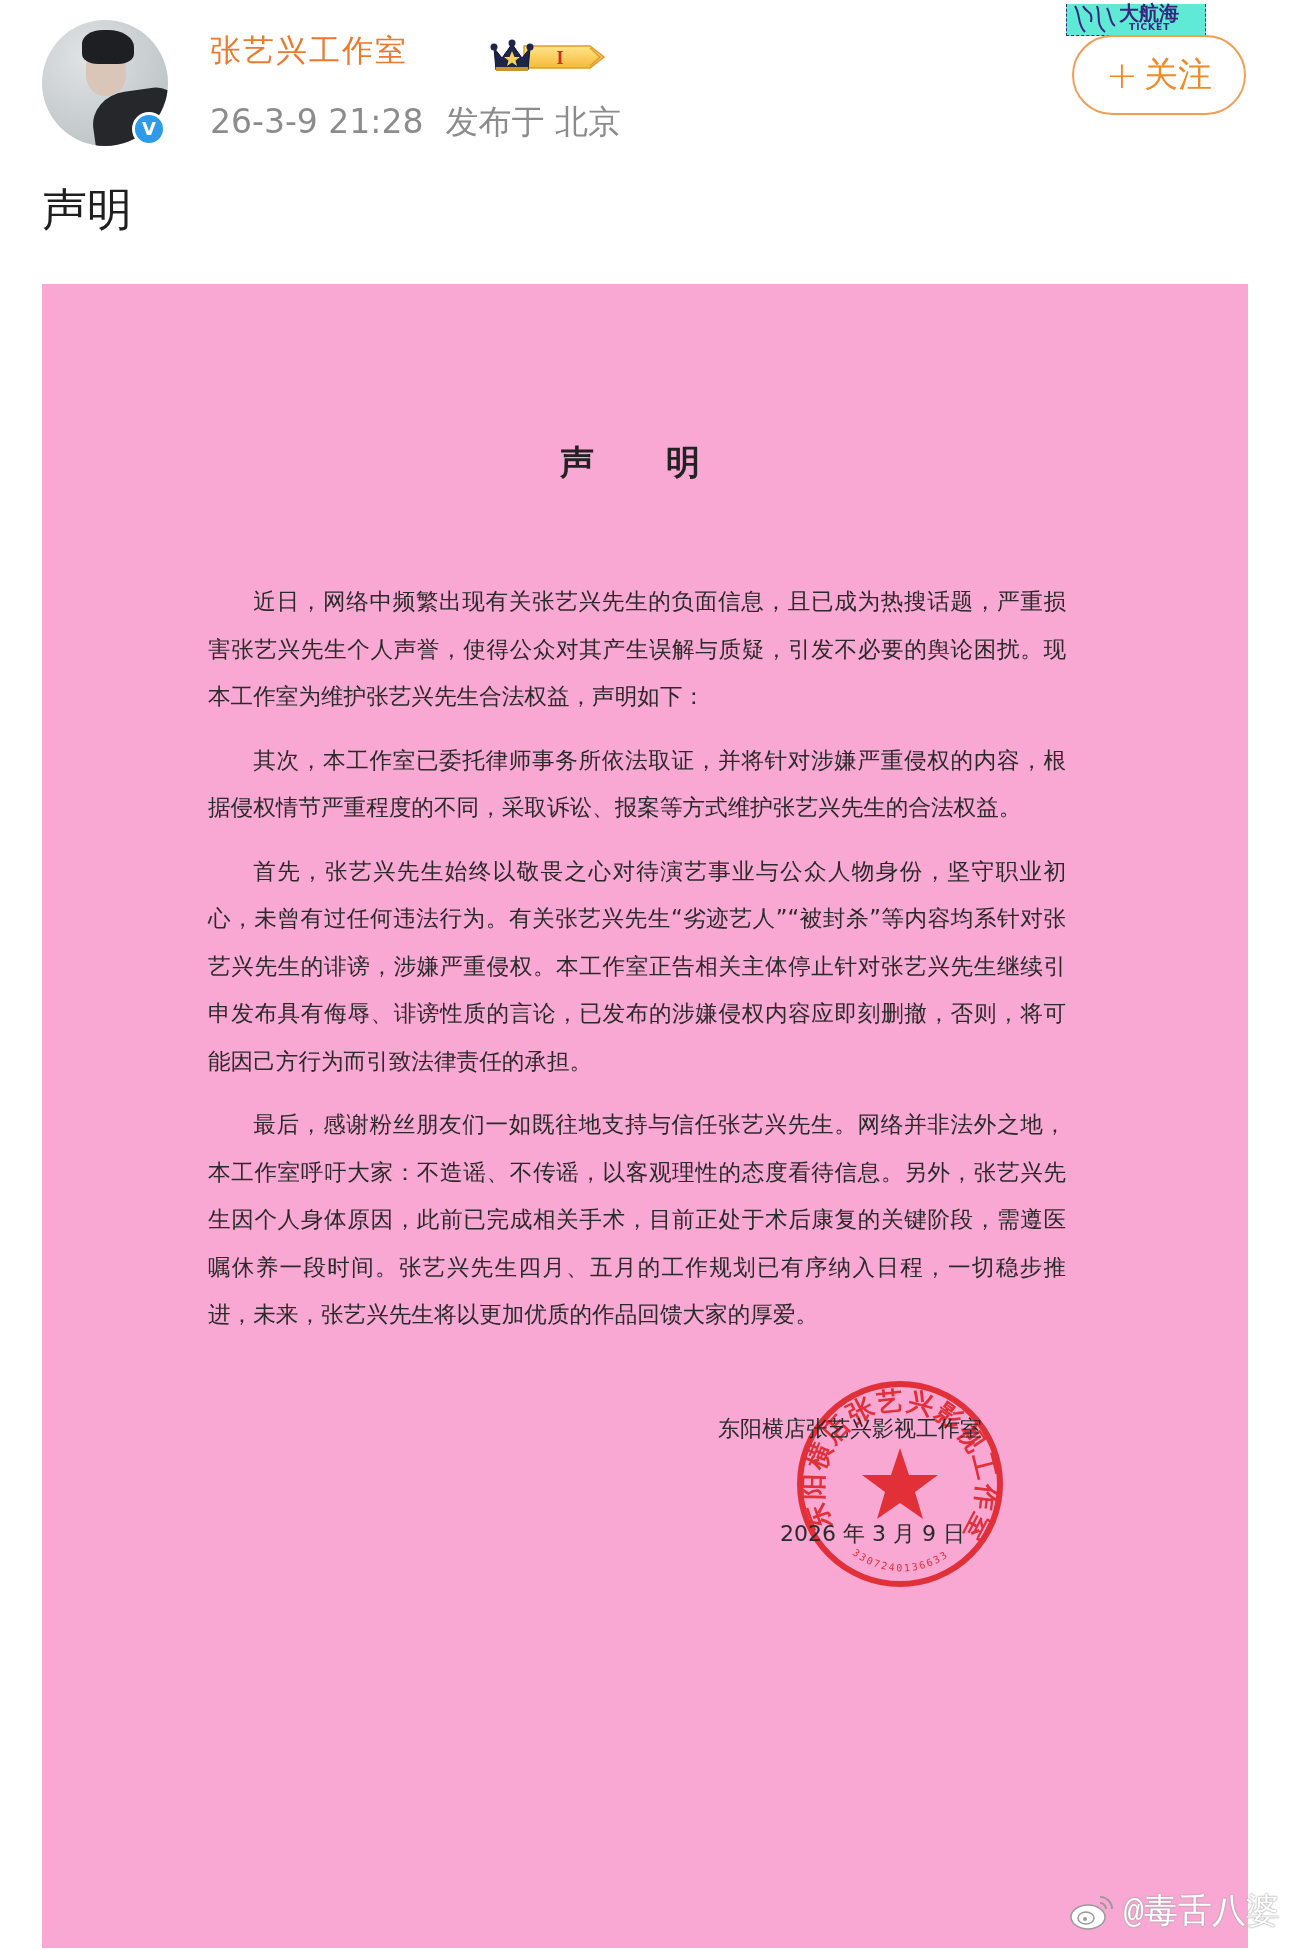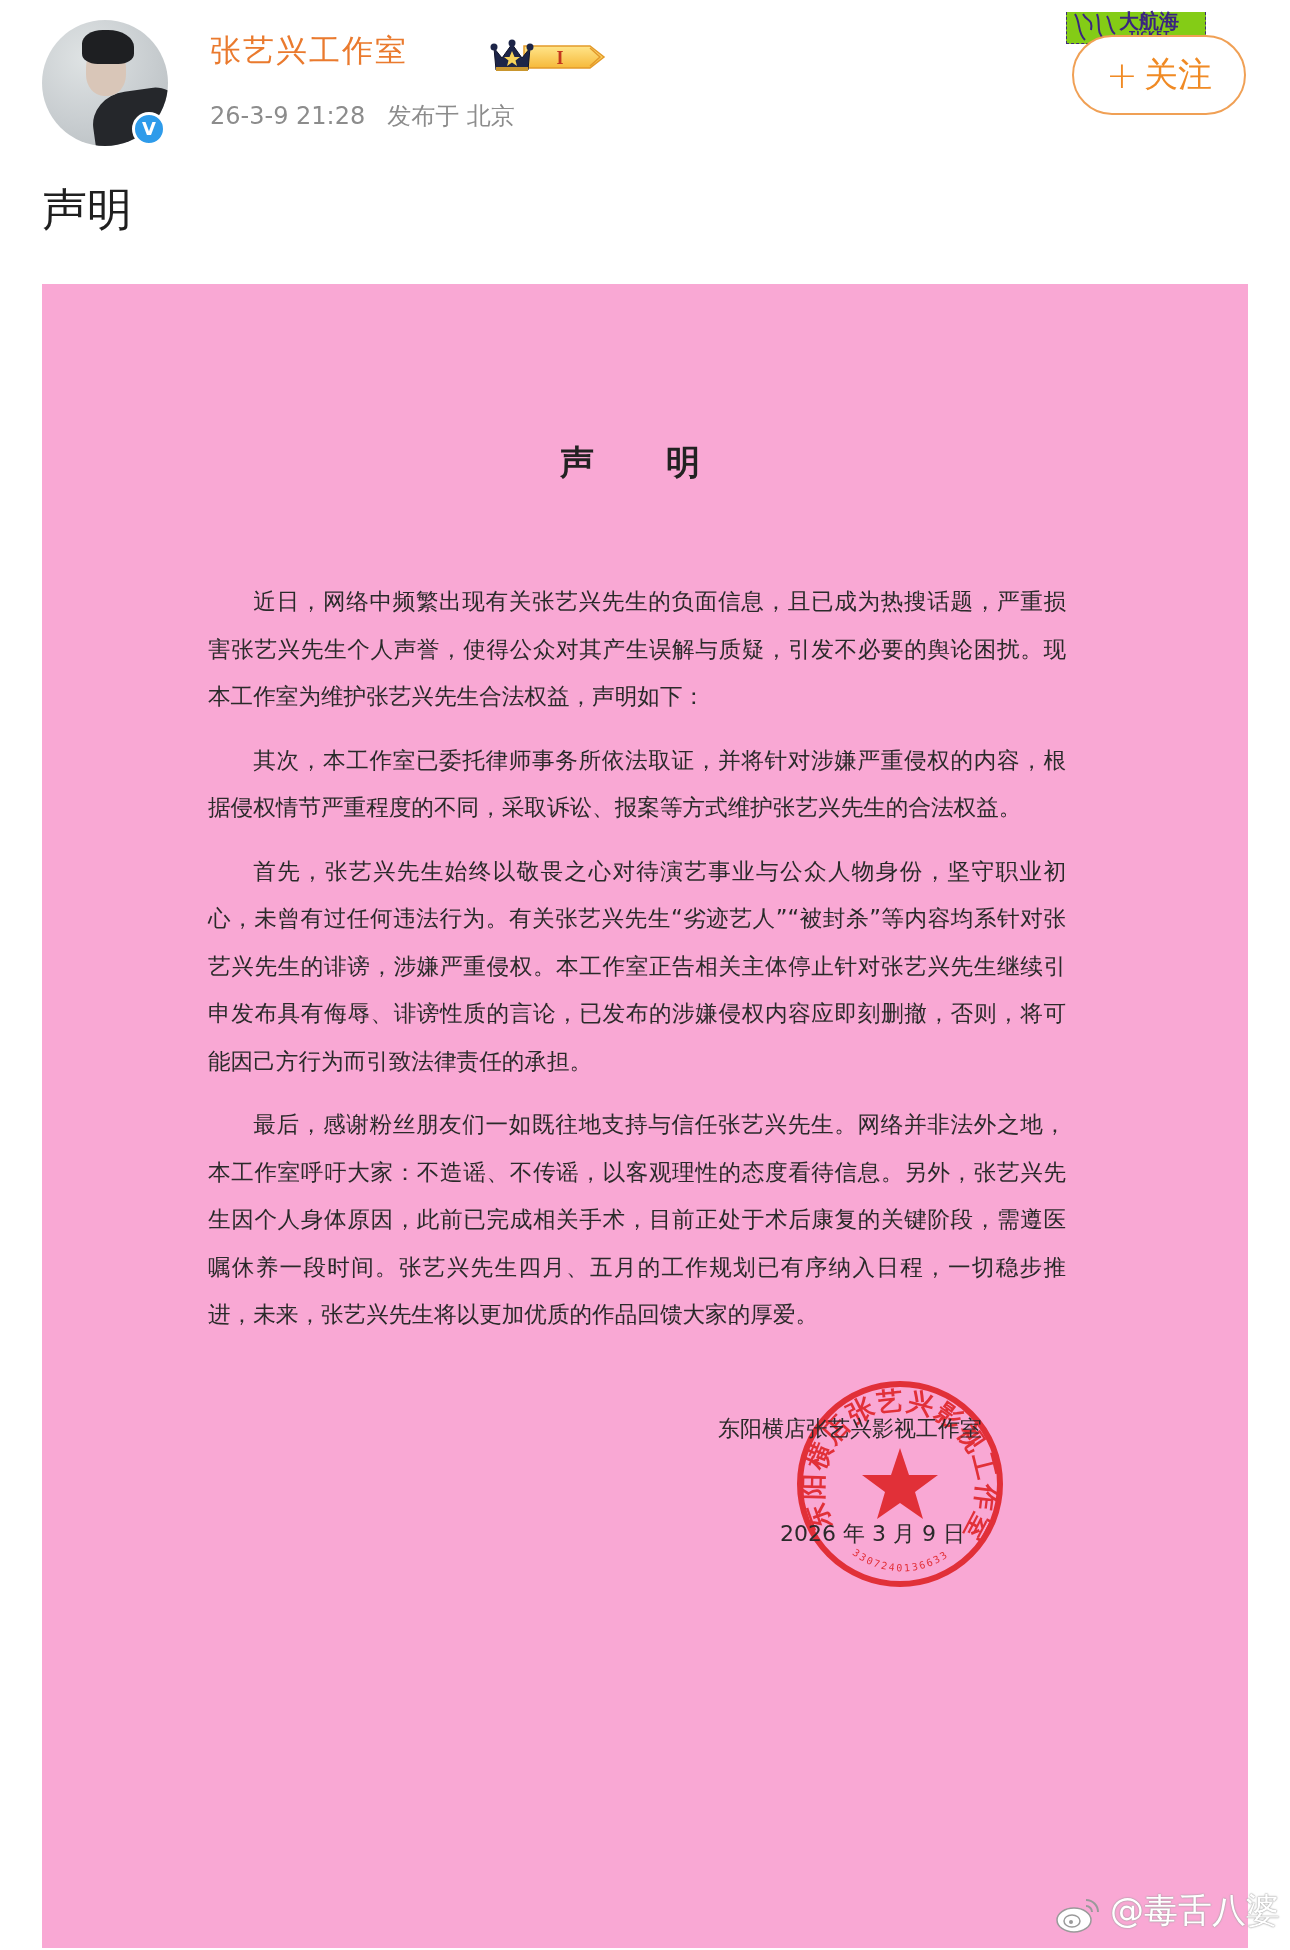--- a/index.html
+++ b/index.html
@@ -20,27 +20,27 @@
     position:absolute; left:132px; top:112px; width:34px; height:34px; border-radius:50%;
     background:#2e9bea; border:3px solid #fff; box-sizing:border-box;
     color:#fff; font-weight:bold; font-size:18px; line-height:28px; text-align:center;
   }
   .name {
     position:absolute; left:210px; top:30px; font-size:31px; color:#ea7a2e; letter-spacing:2px;
     white-space:nowrap;
   }
   .crown-badge { position:absolute; left:490px; top:38px; width:118px; height:38px; }
   .timestamp {
-    position:absolute; left:210px; top:100px; font-size:24px; color:#8c8c8c; white-space:nowrap;
+    position:absolute; left:210px; top:100px; font-size:33px; color:#8c8c8c; white-space:nowrap;
   }
   .timestamp .loc { margin-left:22px; }
   .ticket {
-    position:absolute; left:1066px; top:12px; width:140px; height:32px;
+    position:absolute; left:1066px; top:4px; width:140px; height:32px;
     border:1px dashed #3f2a7a; border-top:none; box-sizing:border-box;
-    background:#84cc16;
+    background:#5eead4;
   }
   .ticket .t-title { position:absolute; left:52px; top:-4px; color:#3a2480; font-weight:bold; font-size:20px; }
   .ticket .t-sub { position:absolute; left:62px; top:18px; color:#3a2480; font-size:9px; letter-spacing:1px; font-weight:bold;}
   .ticket .t-art { position:absolute; left:4px; top:0; width:46px; height:30px; }
   .follow-btn {
     position:absolute; left:1072px; top:35px; width:174px; height:80px;
     border:2px solid #f0a055; border-radius:40px; box-sizing:border-box; background:#fff;
     display:flex; align-items:center; justify-content:center;
     color:#f08a24; font-size:34px; cursor:pointer;
   }
@@ -64,22 +64,22 @@
   .signature {
     position:absolute; left:676px; top:1130px; font-size:22px; color:#2a2a2a; z-index:2; white-space:nowrap;
   }
   .doc-date {
     position:absolute; left:738px; top:1192px; font-size:22px; color:#2a2a2a; z-index:2; white-space:nowrap;margin-top:43px;
   }
   .stamp {
     position:absolute; left:750px; top:1092px; width:216px; height:216px; z-index:1; opacity:0.92;
   }
   .watermark {
-    position:absolute; right:10px; bottom:16px; display:flex; align-items:flex-end;
-    color:#ffffff; font-size:34px; text-shadow:0 0 2px #9a9a9a, 0 0 1px #9a9a9a;
+    position:absolute; right:10px; bottom:16px; display:flex; align-items:center;
+    color:#ffffff; font-size:34px; text-shadow:0 0 2px #9a9a9a, 0 0 1px #9a9a9a;font-family:Liberation Mono, monospace;
   }
   .watermark svg { margin-right:6px; }
 </style>
 </head>
 <body>
 
 <div class="avatar">
   <div class="body"></div>
   <div class="face"></div>
   <div class="hair"></div>

